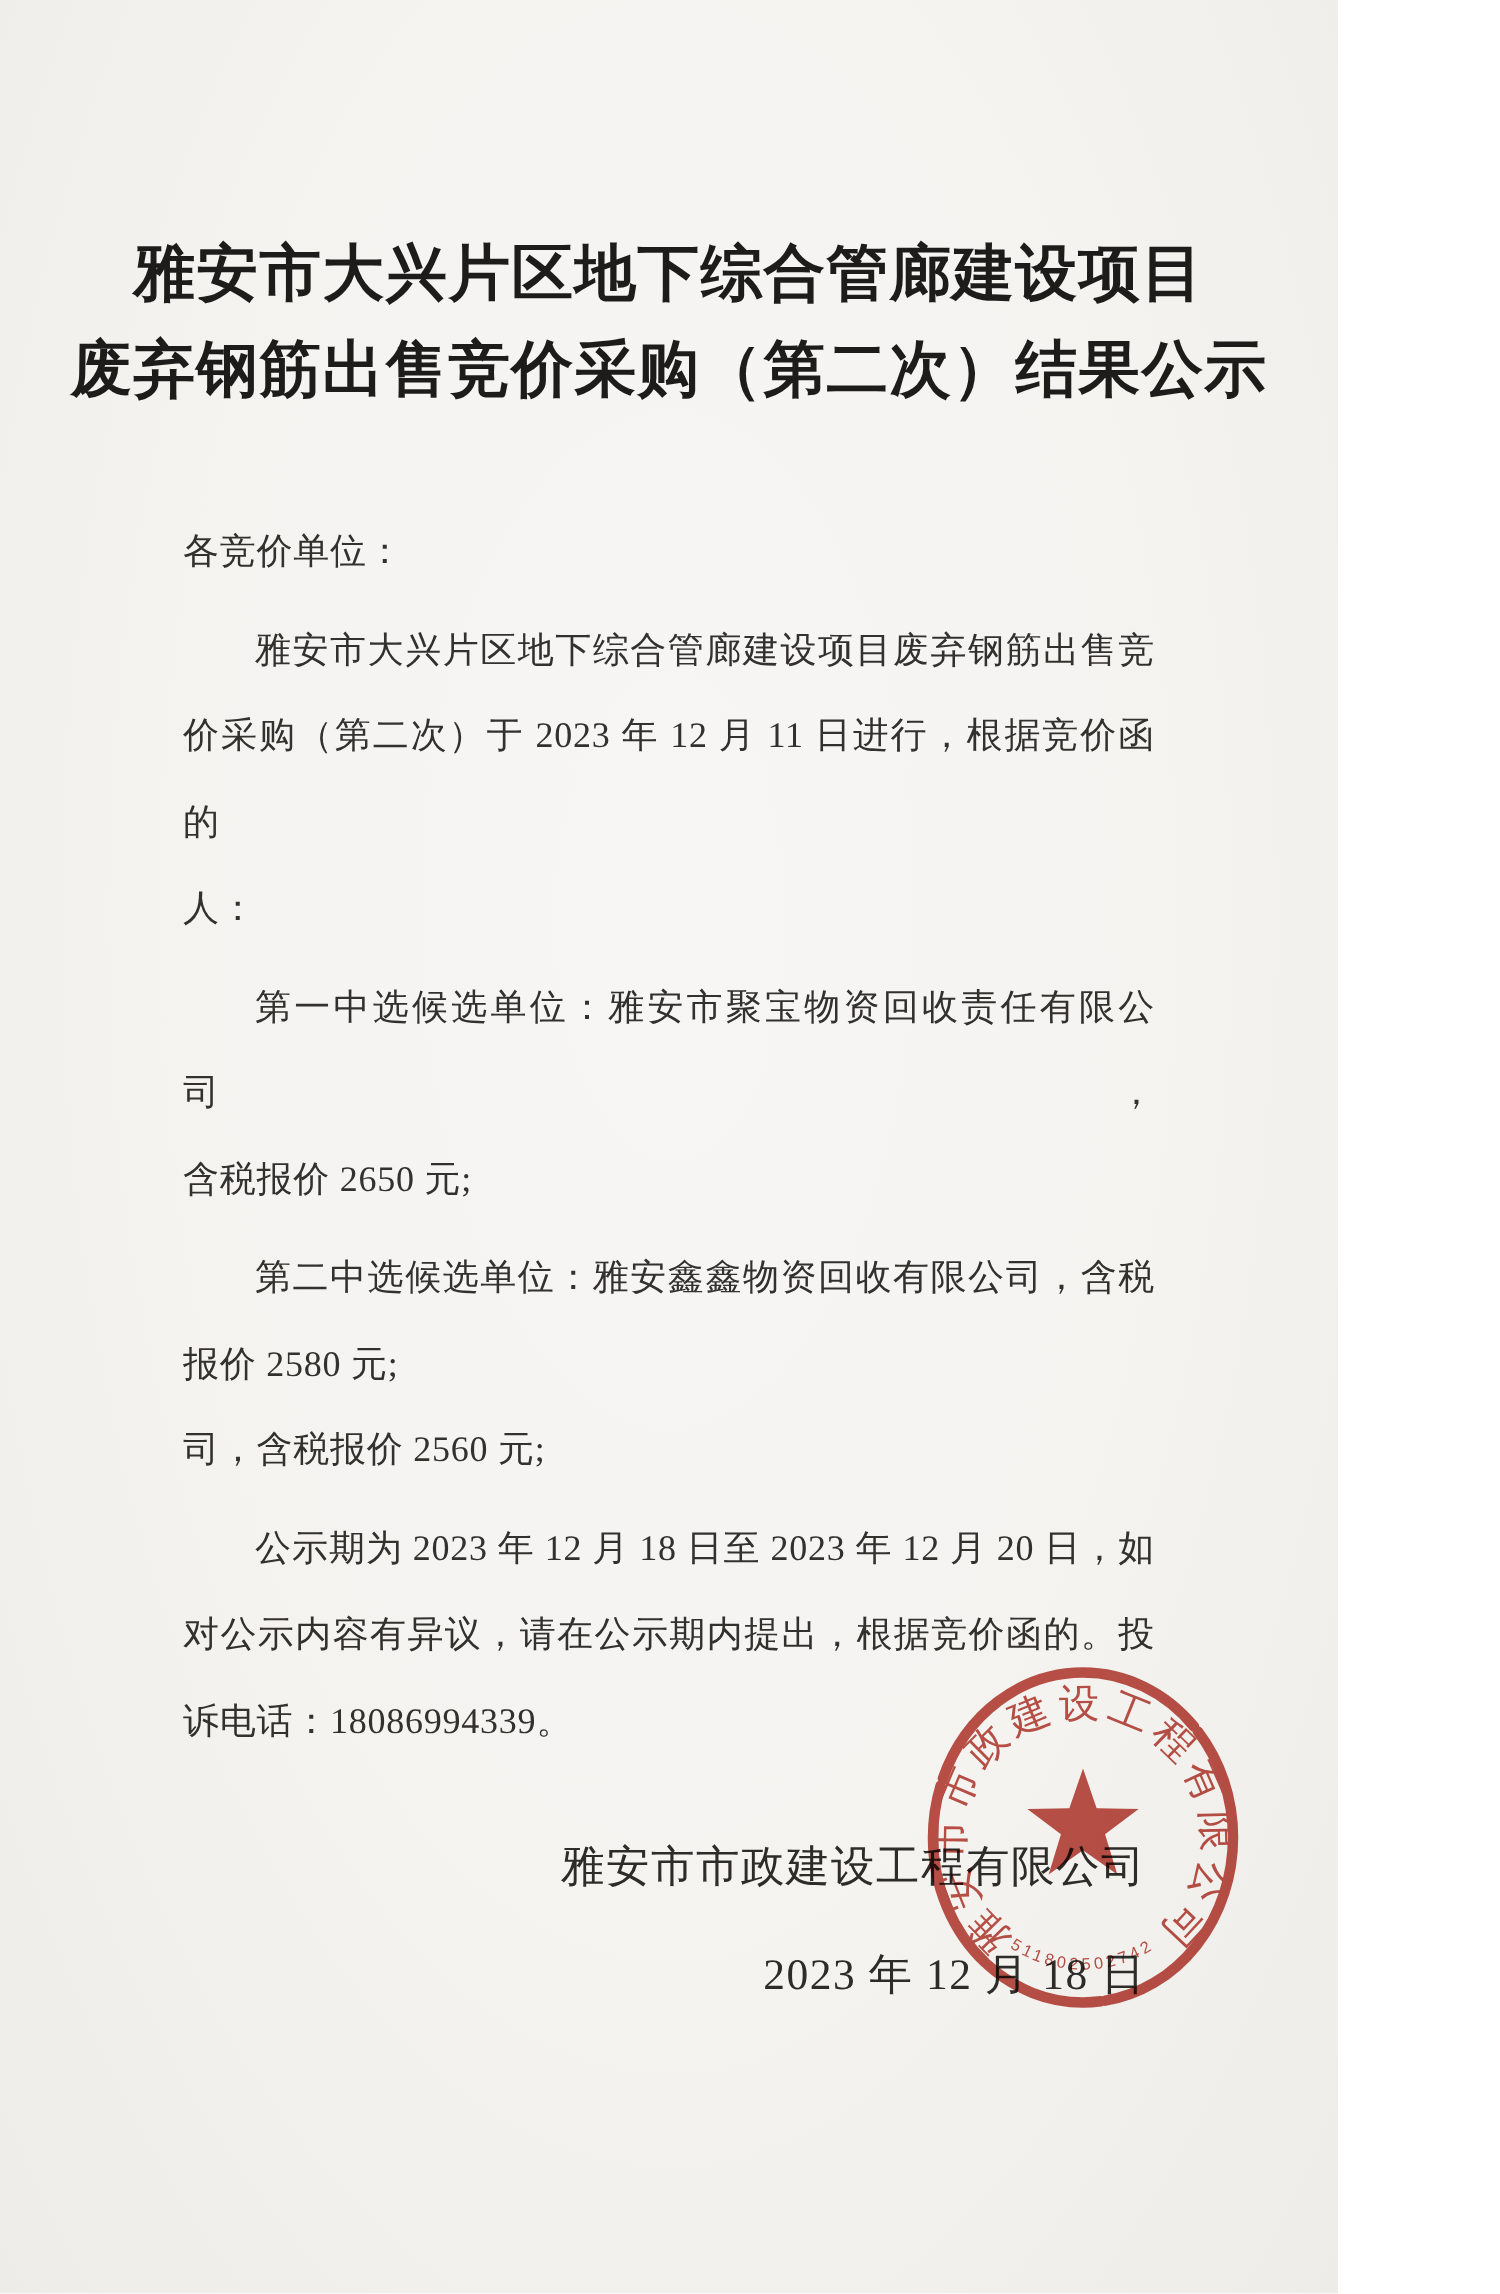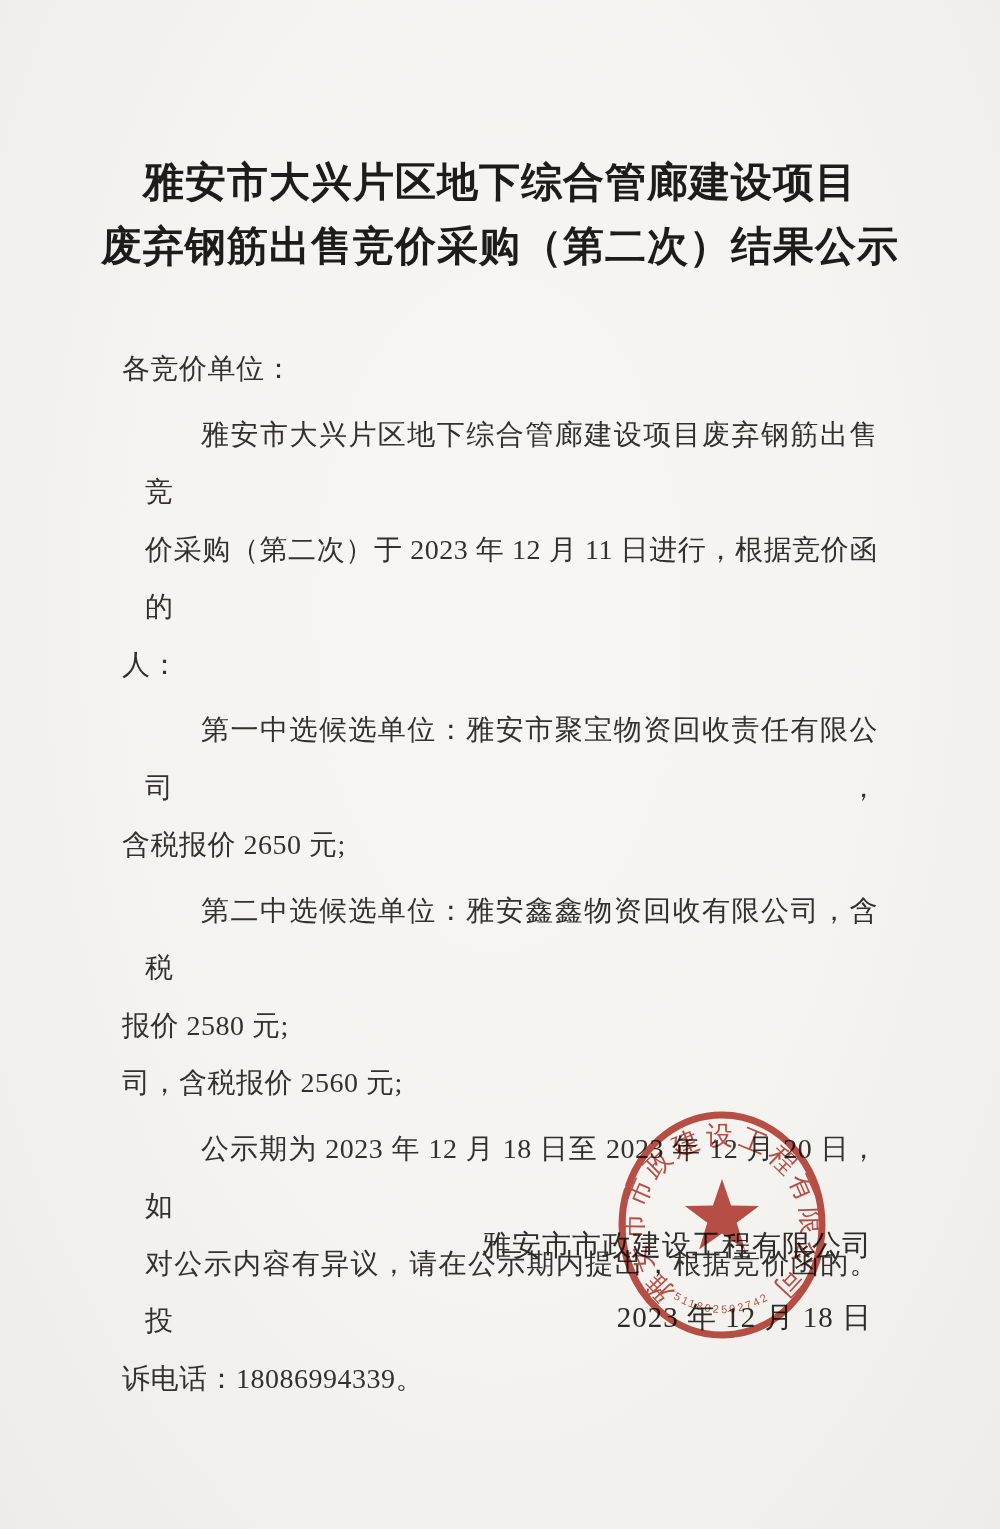--- a/index.html
+++ b/index.html
@@ -1,42 +1,42 @@
 <!DOCTYPE html>
 <html><head>
 <meta charset="utf-8">
 <style>
   html,body { margin:0; padding:0; }
   .paper {
     position: relative;
-    width: 1000px;
+    width: 892px;
     height: 1529px;
     background: radial-gradient(ellipse at 50% 40%, #f7f6f4 0%, #f4f3f0 55%, #edecE8 100%);
     overflow: hidden;
     font-family: "Liberation Serif", "DejaVu Serif", serif;
     color: #33312e;
   }
   .title {
     margin-top: 150px;
     text-align: center;
     font-family: "Liberation Sans", "DejaVu Sans", sans-serif;
     font-weight: 700;
     font-size: 41px;
     line-height: 64px;
     letter-spacing: 1px;
     color: #1d1c1a;
   }
   .doc-body {
     margin: 62px 122px 0 122px;
-    font-size: 28px;
+    font-size: 24px;
     line-height: 57.5px;
     letter-spacing: 0.5px;
   }
   .line { text-align: left; white-space: normal; }
-  .line.fill { text-align: justify; text-align-last: justify; margin-left: 23px; }
+  .line.fill { text-align: justify; text-align-last: justify; }
   .line.indent { text-indent: 2em; }
   .line.para { margin-top: 8px; }
   .signature {
     position: absolute;
     right: 128px;
     top: 1226px;
     text-align: right;
     font-size: 29px;
     letter-spacing: 1px;
     color: #2e2c29;

